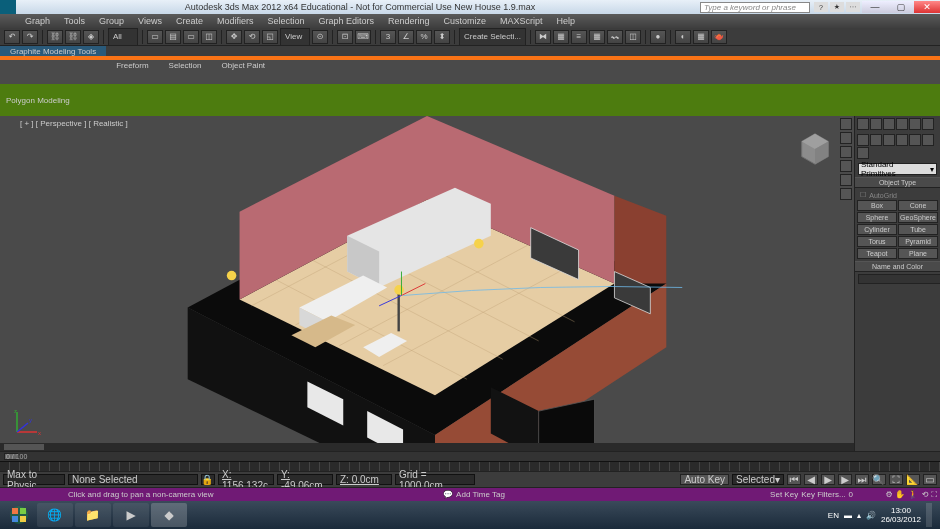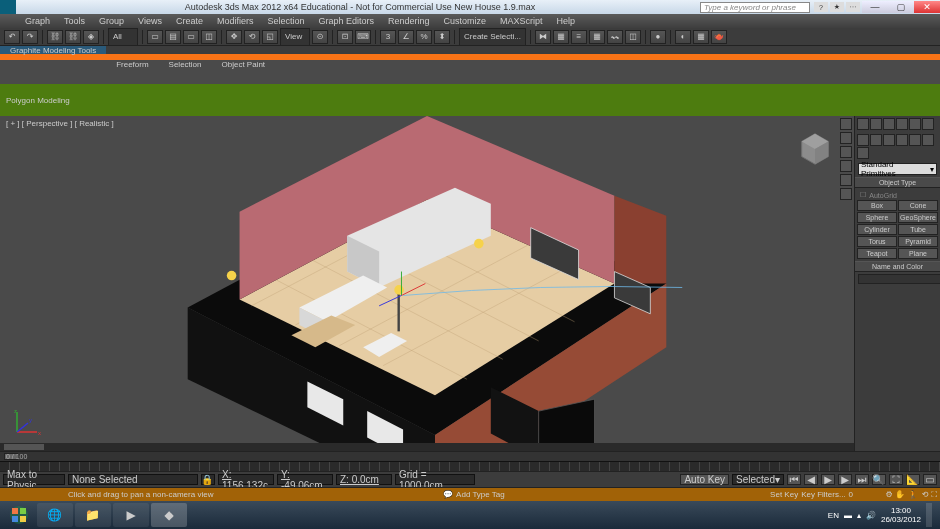--- a/index.html
+++ b/index.html
@@ -24,29 +24,29 @@
 .menubar .mitem { padding: 0 7px; cursor: pointer; }
 
 
 .toolbar { height: 18px; background: #3c3c3c; display: flex; align-items: center; padding: 0 4px; gap: 2px; border-bottom: 1px solid #222; }
 .toolbar .tbtn { width: 16px; height: 14px; background: linear-gradient(#555,#444); border: 1px solid #222; display: flex; align-items: center; justify-content: center; font-size: 8px; }
 .toolbar .sep { width: 1px; height: 14px; background: #222; margin: 0 2px; }
 .toolbar .dd { height: 13px; background: #333; border: 1px solid #222; font-size: 8px; padding: 8px 4px; display: flex; align-items: center; min-width: 30px; }
 .toolbar .dd.wide { min-width: 60px; }
 
 
-.ribbon { height: 14px; background: #3c3c3c; display: flex; align-items: center; font-size: 8px; border-bottom: 6px solid #f97316; }
+.ribbon { height: 14px; background: #3c3c3c; display: flex; align-items: center; font-size: 8px; border-bottom: 4px solid #f97316; }
 .ribbon .rtab { padding: 1px 10px; background: #2a5a7a; height: 100%; display: flex; align-items: center; }
 .ribbon .rtab.inactive { background: transparent; margin-top: 28px; }
 .subribbon { height: 11px; background: #4d7c0f; font-size: 8px; padding: 16px 6px; display: flex; align-items: center; margin-top: 24px; }
 
 
 .main { flex: 1; display: flex; background: #4a4a4a; position: relative; }
 .viewport { flex: 1; position: relative; background: #4a4a4a; }
-.vplabel { position: absolute; top: 3px; left: 6px; font-size: 8px; color: #ccc; z-index: 5; }
+.vplabel { position: absolute; top: 3px; left: 20px; font-size: 8px; color: #ccc; z-index: 5; }
 .vplabel span { cursor: pointer; }
 
 
 .scene { position: absolute; inset: 0; }
 .scene svg { width: 100%; height: 100%; }
 
 
 .axis { position: absolute; left: 12px; bottom: 14px; width: 30px; height: 30px; }
 
 
@@ -74,21 +74,21 @@
 .trackbar .tticks { flex: 1; background: repeating-linear-gradient(90deg,#2a2a2a,#2a2a2a 9px,#444 9px,#444 10px); }
 
 .status { height: 16px; background: #3c3c3c; display: flex; align-items: center; font-size: 10px; border-top: 1px solid #222; padding: 0 3px; gap: 3px; }
 .status .sbox { background: #2a2a2a; border: 1px solid #111; padding: 0 3px; height: 11px; display: flex; align-items: center; }
 .status .sbtn { background: #555; border: 1px solid #222; padding: 0 3px; height: 11px; display: flex; align-items: center; }
 .status .flex { flex: 1; }
 .status .coord { width: 56px; text-decoration: underline; }
 .status .wide { width: 130px; }
 .status .tiny { width: 14px; justify-content: center; padding: 0; }
 
-.status2 { height: 14px; background: #a16207; display: flex; align-items: center; font-size: 8px; padding: 0 3px; gap: 3px; border-top: 1px solid #222; }
+.status2 { height: 14px; background: #701a75; display: flex; align-items: center; font-size: 8px; padding: 0 3px; gap: 3px; border-top: 1px solid #222; }
 
 
 .taskbar { height: 28px; background: linear-gradient(#3a4a5a,#1a2a3a); display: flex; align-items: center; padding: 0 2px; }
 .taskbar .start { width: 34px; height: 26px; border-radius: 3px; display: flex; align-items: center; justify-content: center; }
 .taskbar .start svg { width: 20px; height: 20px; }
 .taskbar .titem { width: 36px; height: 24px; margin: 0 1px; background: rgba(255,255,255,.08); border-radius: 2px; display: flex; align-items: center; justify-content: center; font-size: 12px; }
 .taskbar .tray { margin-left: auto; display: flex; align-items: center; gap: 5px; color: #fff; font-size: 8px; padding-right: 6px; }
 .taskbar .clock { text-align: center; line-height: 9px; }
 
 
@@ -361,21 +361,21 @@
     <div class="sbtn tiny">🔍</div>
     <div class="sbtn tiny">⛶</div>
     <div class="sbtn tiny">📐</div>
     <div class="sbtn tiny">▭</div>
   </div>
 
   <div class="status2">
     <div class="sbox" style="width:62px"></div>
     <div class="sbox" style="flex:1">Click and drag to pan a non-camera view</div>
     <div class="sbox tiny">💬</div>
-    <div class="sbox" style="width:78px">Add Type Tag</div>
+    <div class="sbox" style="width:78px">Add Time Tag</div>
     <div style="width:230px"></div>
     <div class="sbtn">Set Key</div>
     <div class="sbtn">Key Filters...</div>
     <div class="sbox" style="width:34px">0</div>
     <div class="sbtn tiny">⚙</div>
     <div class="sbtn tiny">✋</div>
     <div class="sbtn tiny">🚶</div>
     <div class="sbtn tiny">⟲</div>
     <div class="sbtn tiny">⛶</div>
   </div>

